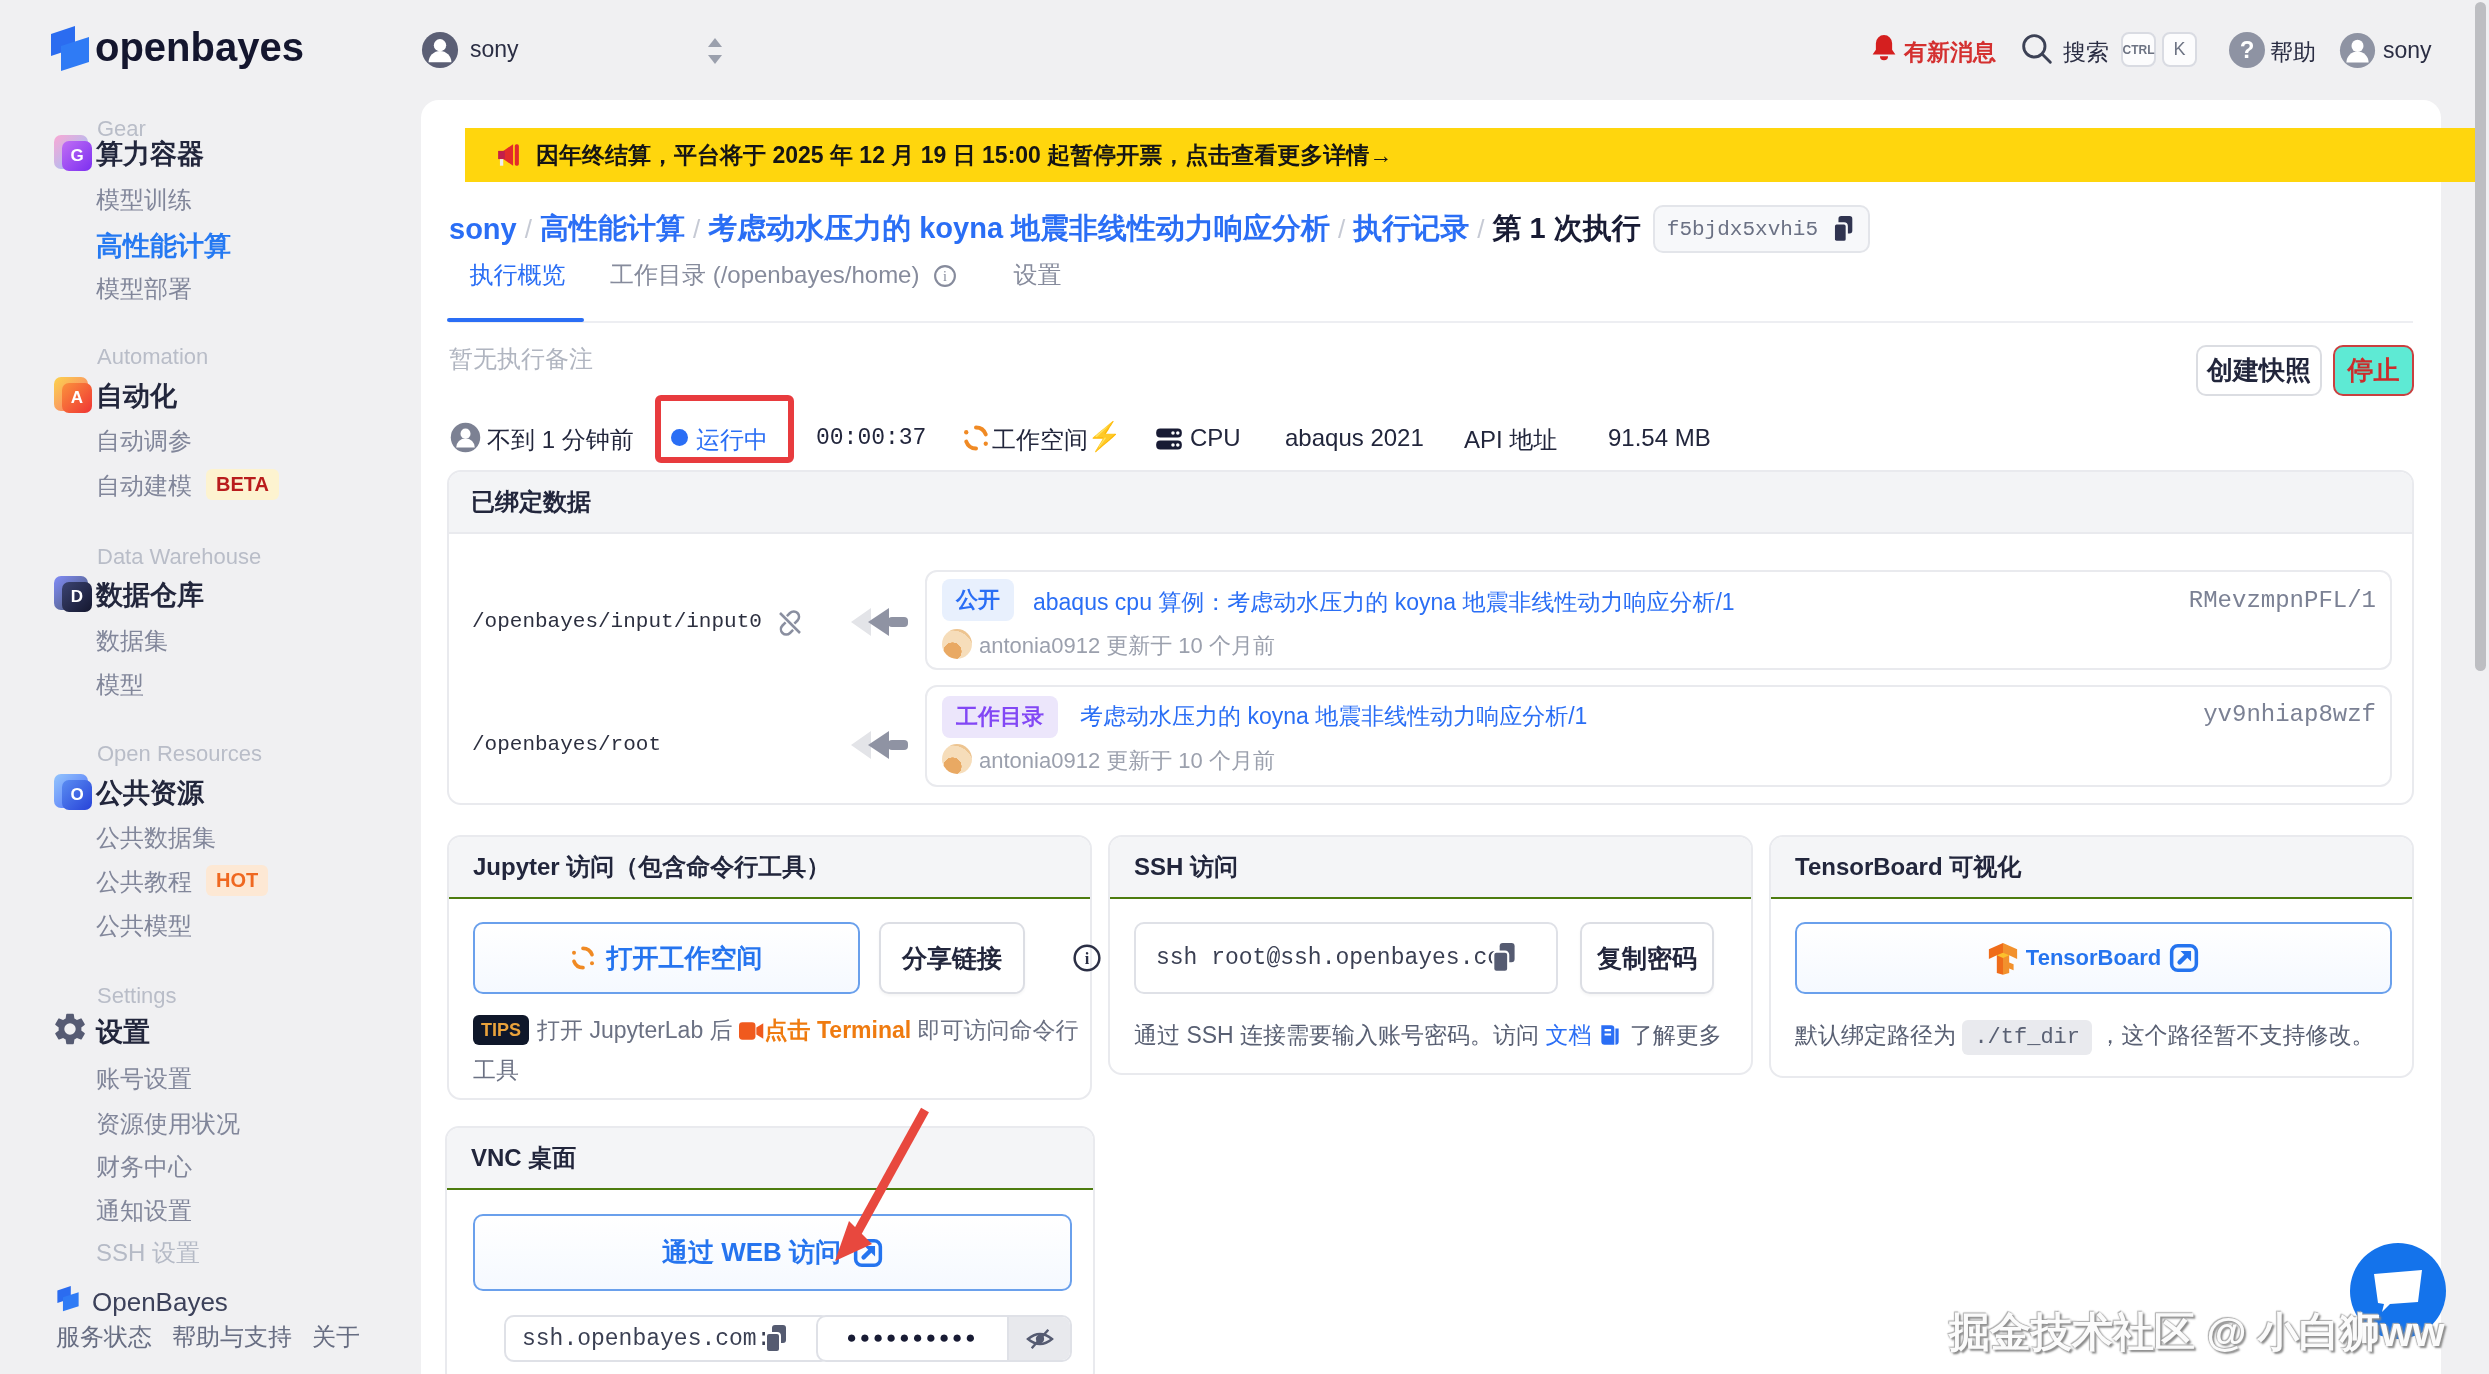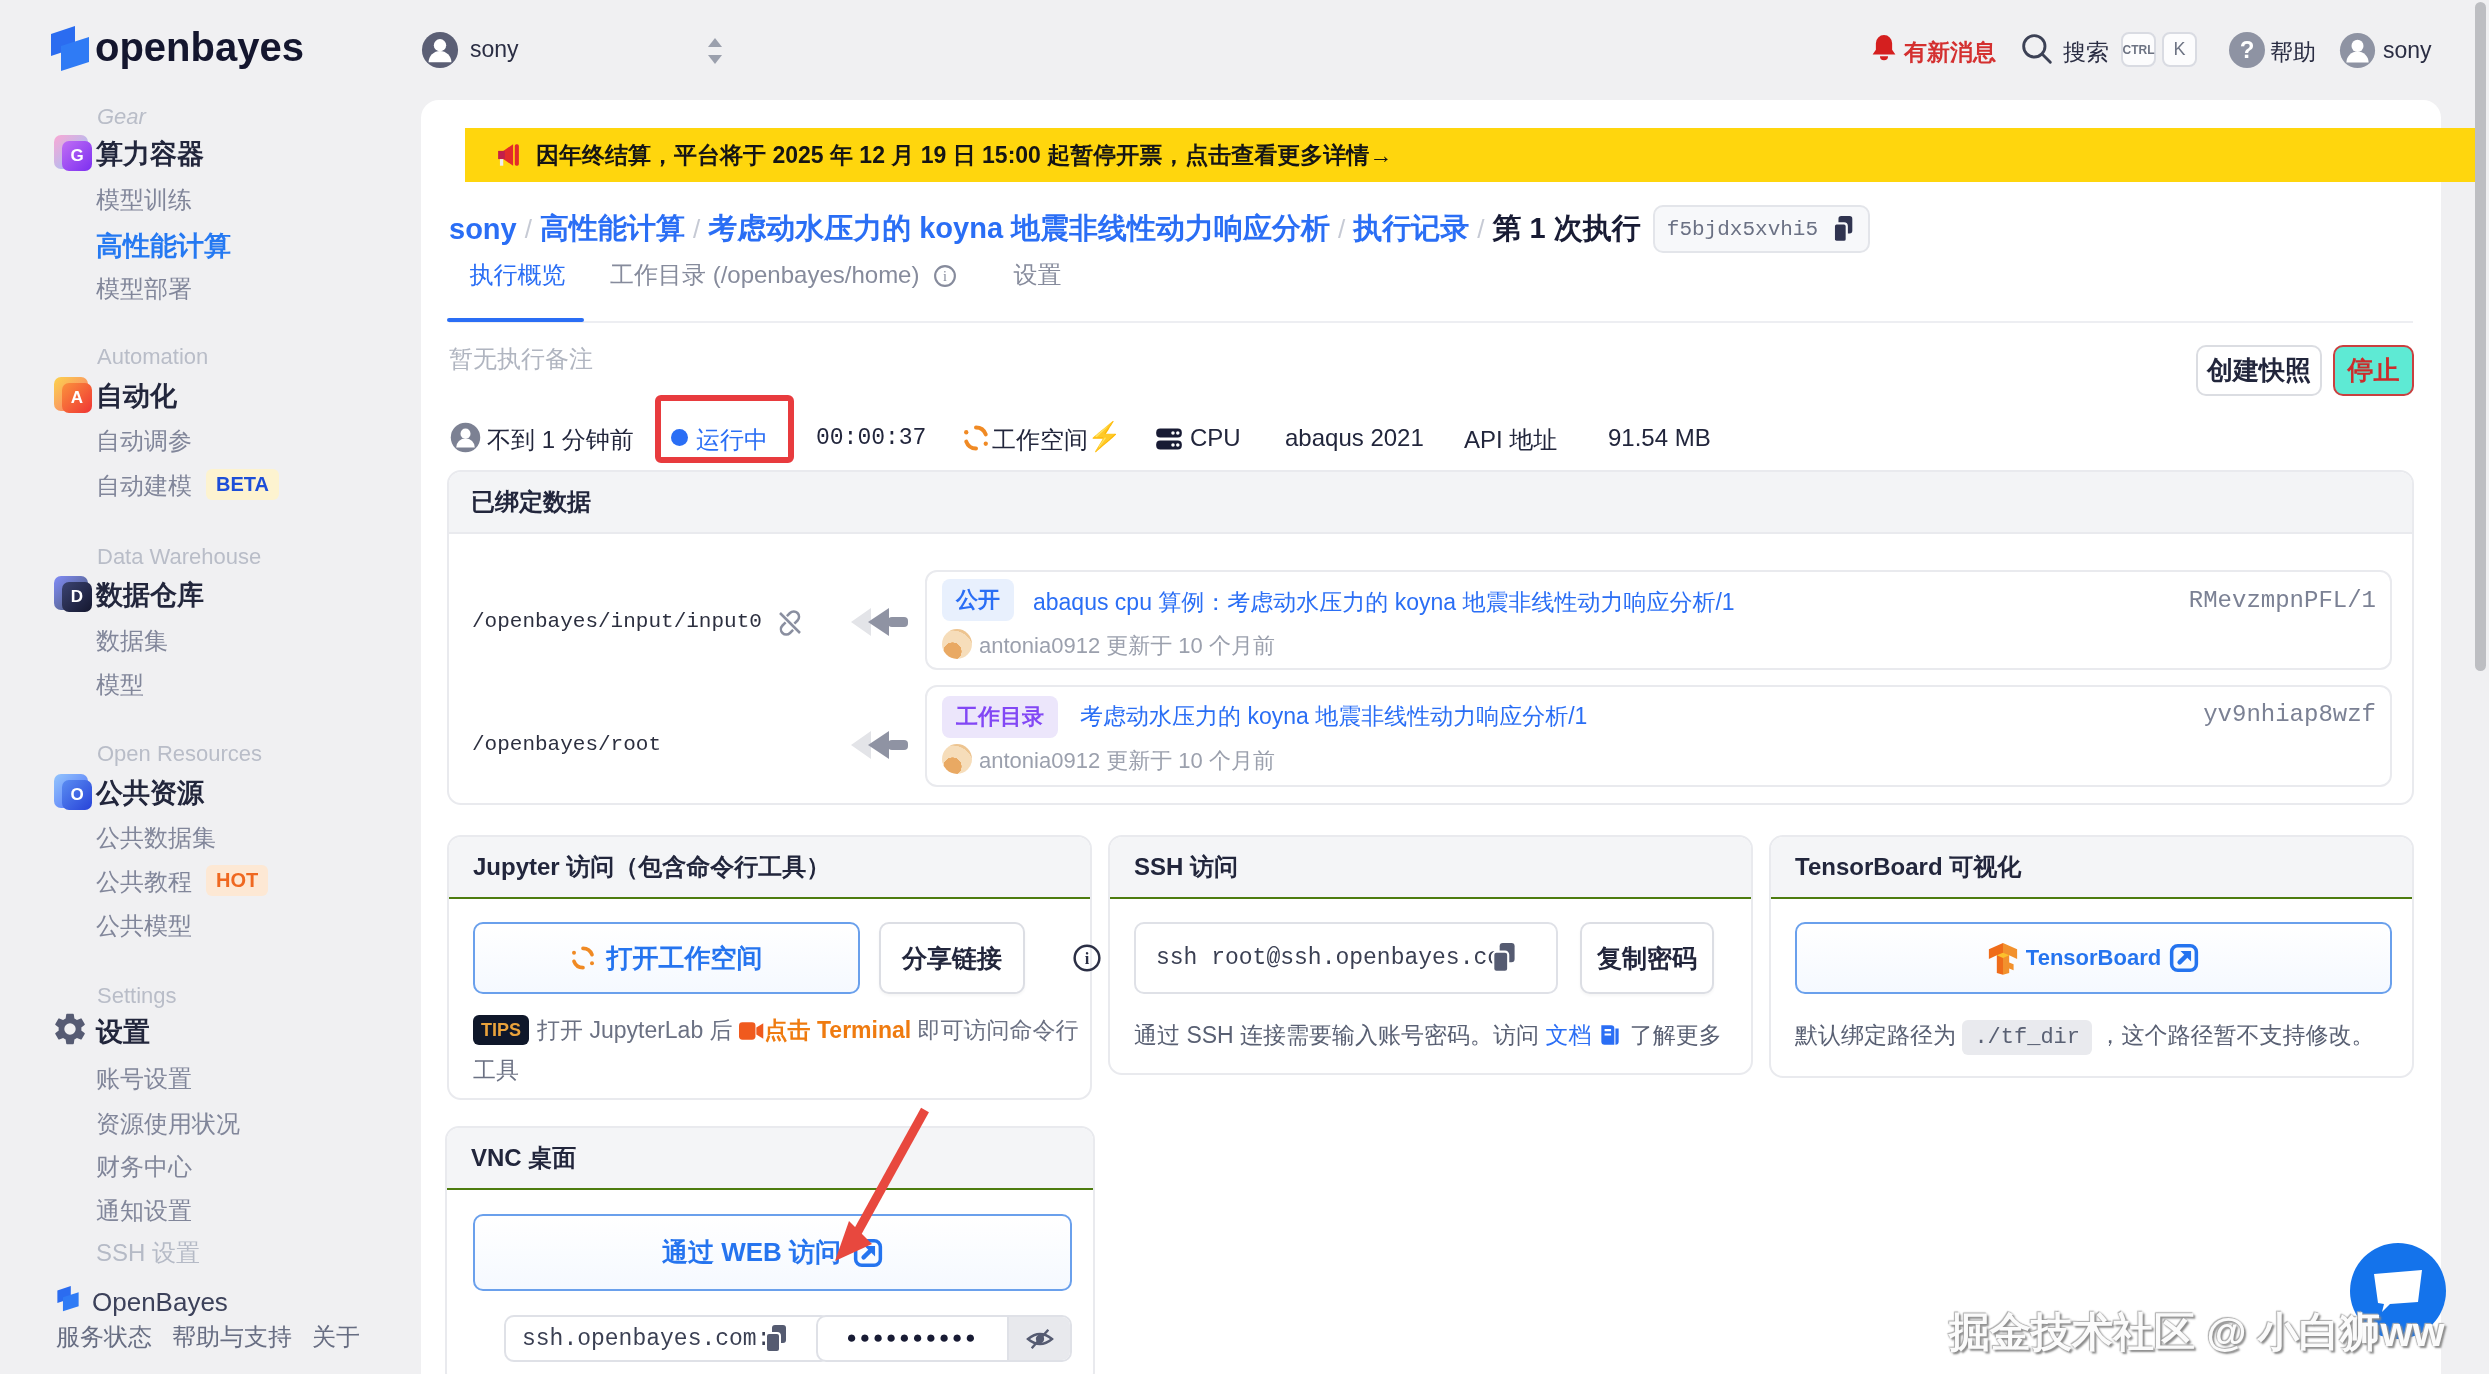--- a/index.html
+++ b/index.html
@@ -91,34 +91,34 @@
 <div class="abs" style="left:2162px;top:32px;width:35px;height:35px;border:2px solid #d9dbe2;background:#fcfcfd;border-radius:8px;display:flex;align-items:center;justify-content:center;font-size:18px;color:#6d7383;">K</div>
 <div class="abs" style="left:2229px;top:32px;width:36px;height:36px;border-radius:50%;background:#8e93a3;color:#fff;font-size:24px;font-weight:bold;display:flex;align-items:center;justify-content:center;">?</div>
 <div class="abs tbt" style="left:2270px;top:37px;">帮助</div>
 <svg class="abs" style="left:2339px;top:32px;" width="37" height="37" viewBox="0 0 40 40">
     <circle cx="20" cy="20" r="19" fill="#8e93a3"></circle>
     <circle cx="20" cy="15" r="6.5" fill="#fff"></circle>
     <path d="M8 33 a12 12 0 0 1 24 0 Z" fill="#fff"></path>
   </svg>
 <div class="abs tbt" style="left:2383px;top:37px;">sony</div>
 
-<div class="abs navlabel" style="top:104px;font-style:italic;">Gear</div>
+<div class="abs navlabel" style="top:116px;">Gear</div>
 <div class="abs nic" style="top:135px;background:linear-gradient(135deg,#f9a8d4,#93c5fd);"></div>
 <div class="abs nic2" style="left:62px;top:141px;background:linear-gradient(135deg,#c06ef5,#7c2ff0);">G</div>
 <div class="abs navmain" style="top:136px;">算力容器</div>
 <div class="abs navsub" style="top:184px;">模型训练</div>
 <div class="abs" style="left:96px;top:228px;font-size:27px;font-weight:bold;color:#2579f2;">高性能计算</div>
 <div class="abs navsub" style="top:273px;">模型部署</div>
 
 <div class="abs navlabel" style="top:344px;">Automation</div>
 <div class="abs nic" style="top:377px;background:linear-gradient(135deg,#fcd34d,#f87171);"></div>
 <div class="abs nic2" style="left:62px;top:383px;background:linear-gradient(135deg,#fb923c,#ef3434);">A</div>
 <div class="abs navmain" style="top:378px;">自动化</div>
 <div class="abs navsub" style="top:425px;">自动调参</div>
-<div class="abs navsub" style="top:470px;">自动建模<span class="badge-side" style="background:#fdf3d0;color:#1d4ed8;">BETA</span></div>
+<div class="abs navsub" style="top:470px;">自动建模<span class="badge-side" style="background:#fdf3d0;color:#b91c1c;">BETA</span></div>
 
 <div class="abs navlabel" style="top:544px;">Data Warehouse</div>
 <div class="abs nic" style="top:576px;background:linear-gradient(135deg,#818cf8,#475569);"></div>
 <div class="abs nic2" style="left:62px;top:582px;background:linear-gradient(135deg,#3b4371,#14172e);">D</div>
 <div class="abs navmain" style="top:577px;">数据仓库</div>
 <div class="abs navsub" style="top:625px;">数据集</div>
 <div class="abs navsub" style="top:669px;">模型</div>
 
 <div class="abs navlabel" style="top:741px;">Open Resources</div>
 <div class="abs nic" style="top:774px;background:linear-gradient(135deg,#93c5fd,#4f6ef7);"></div>

